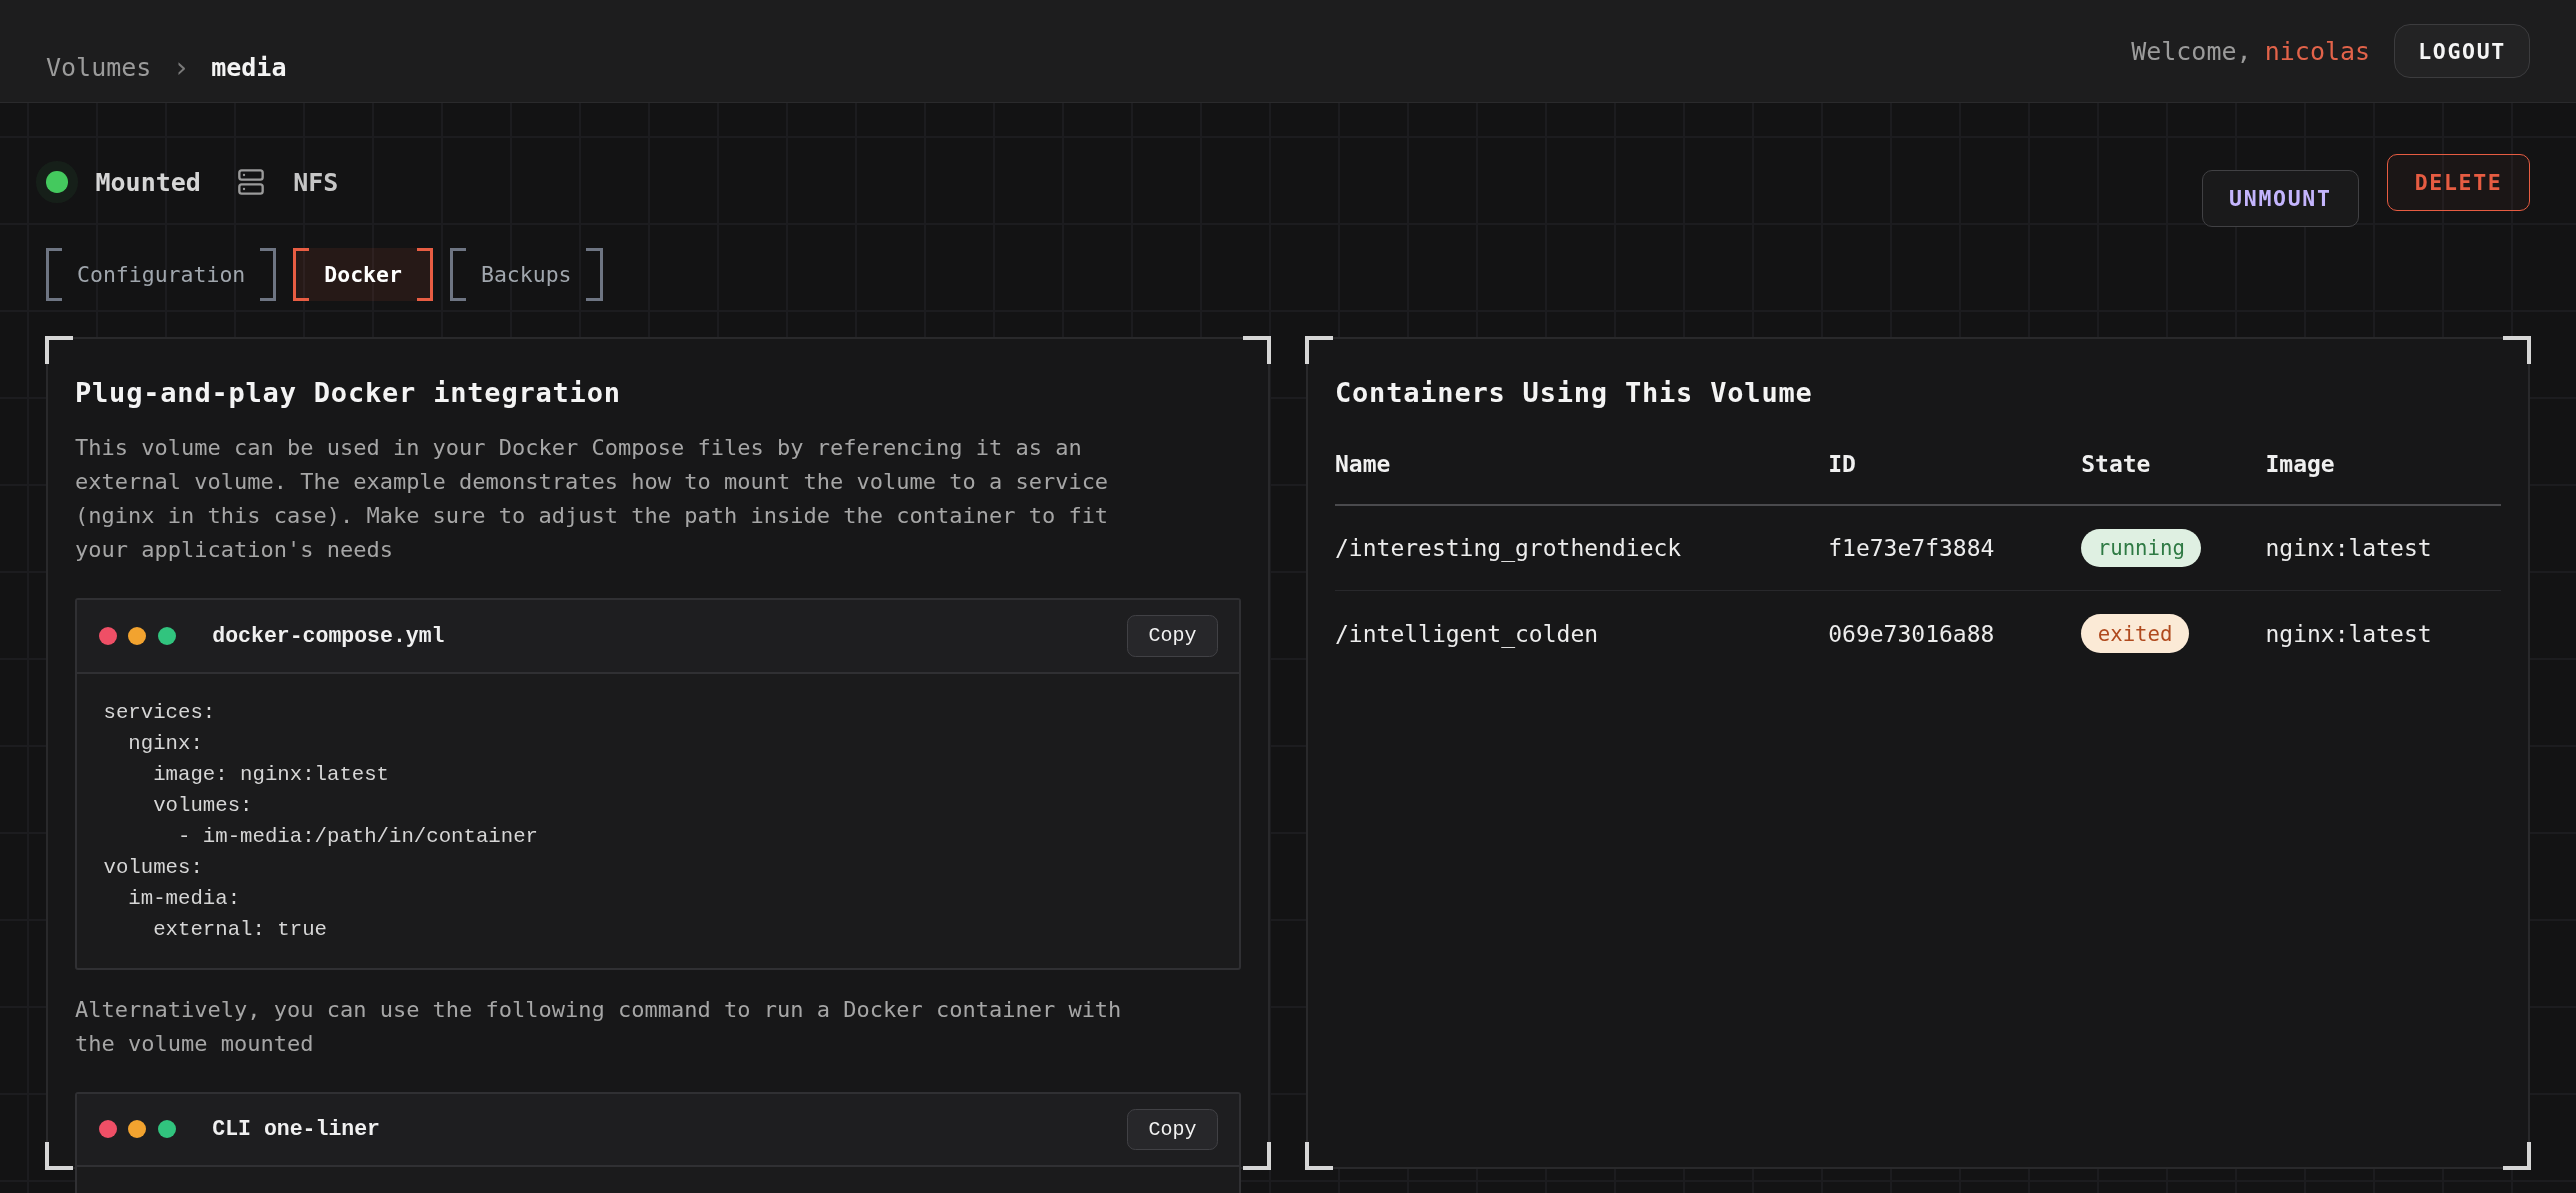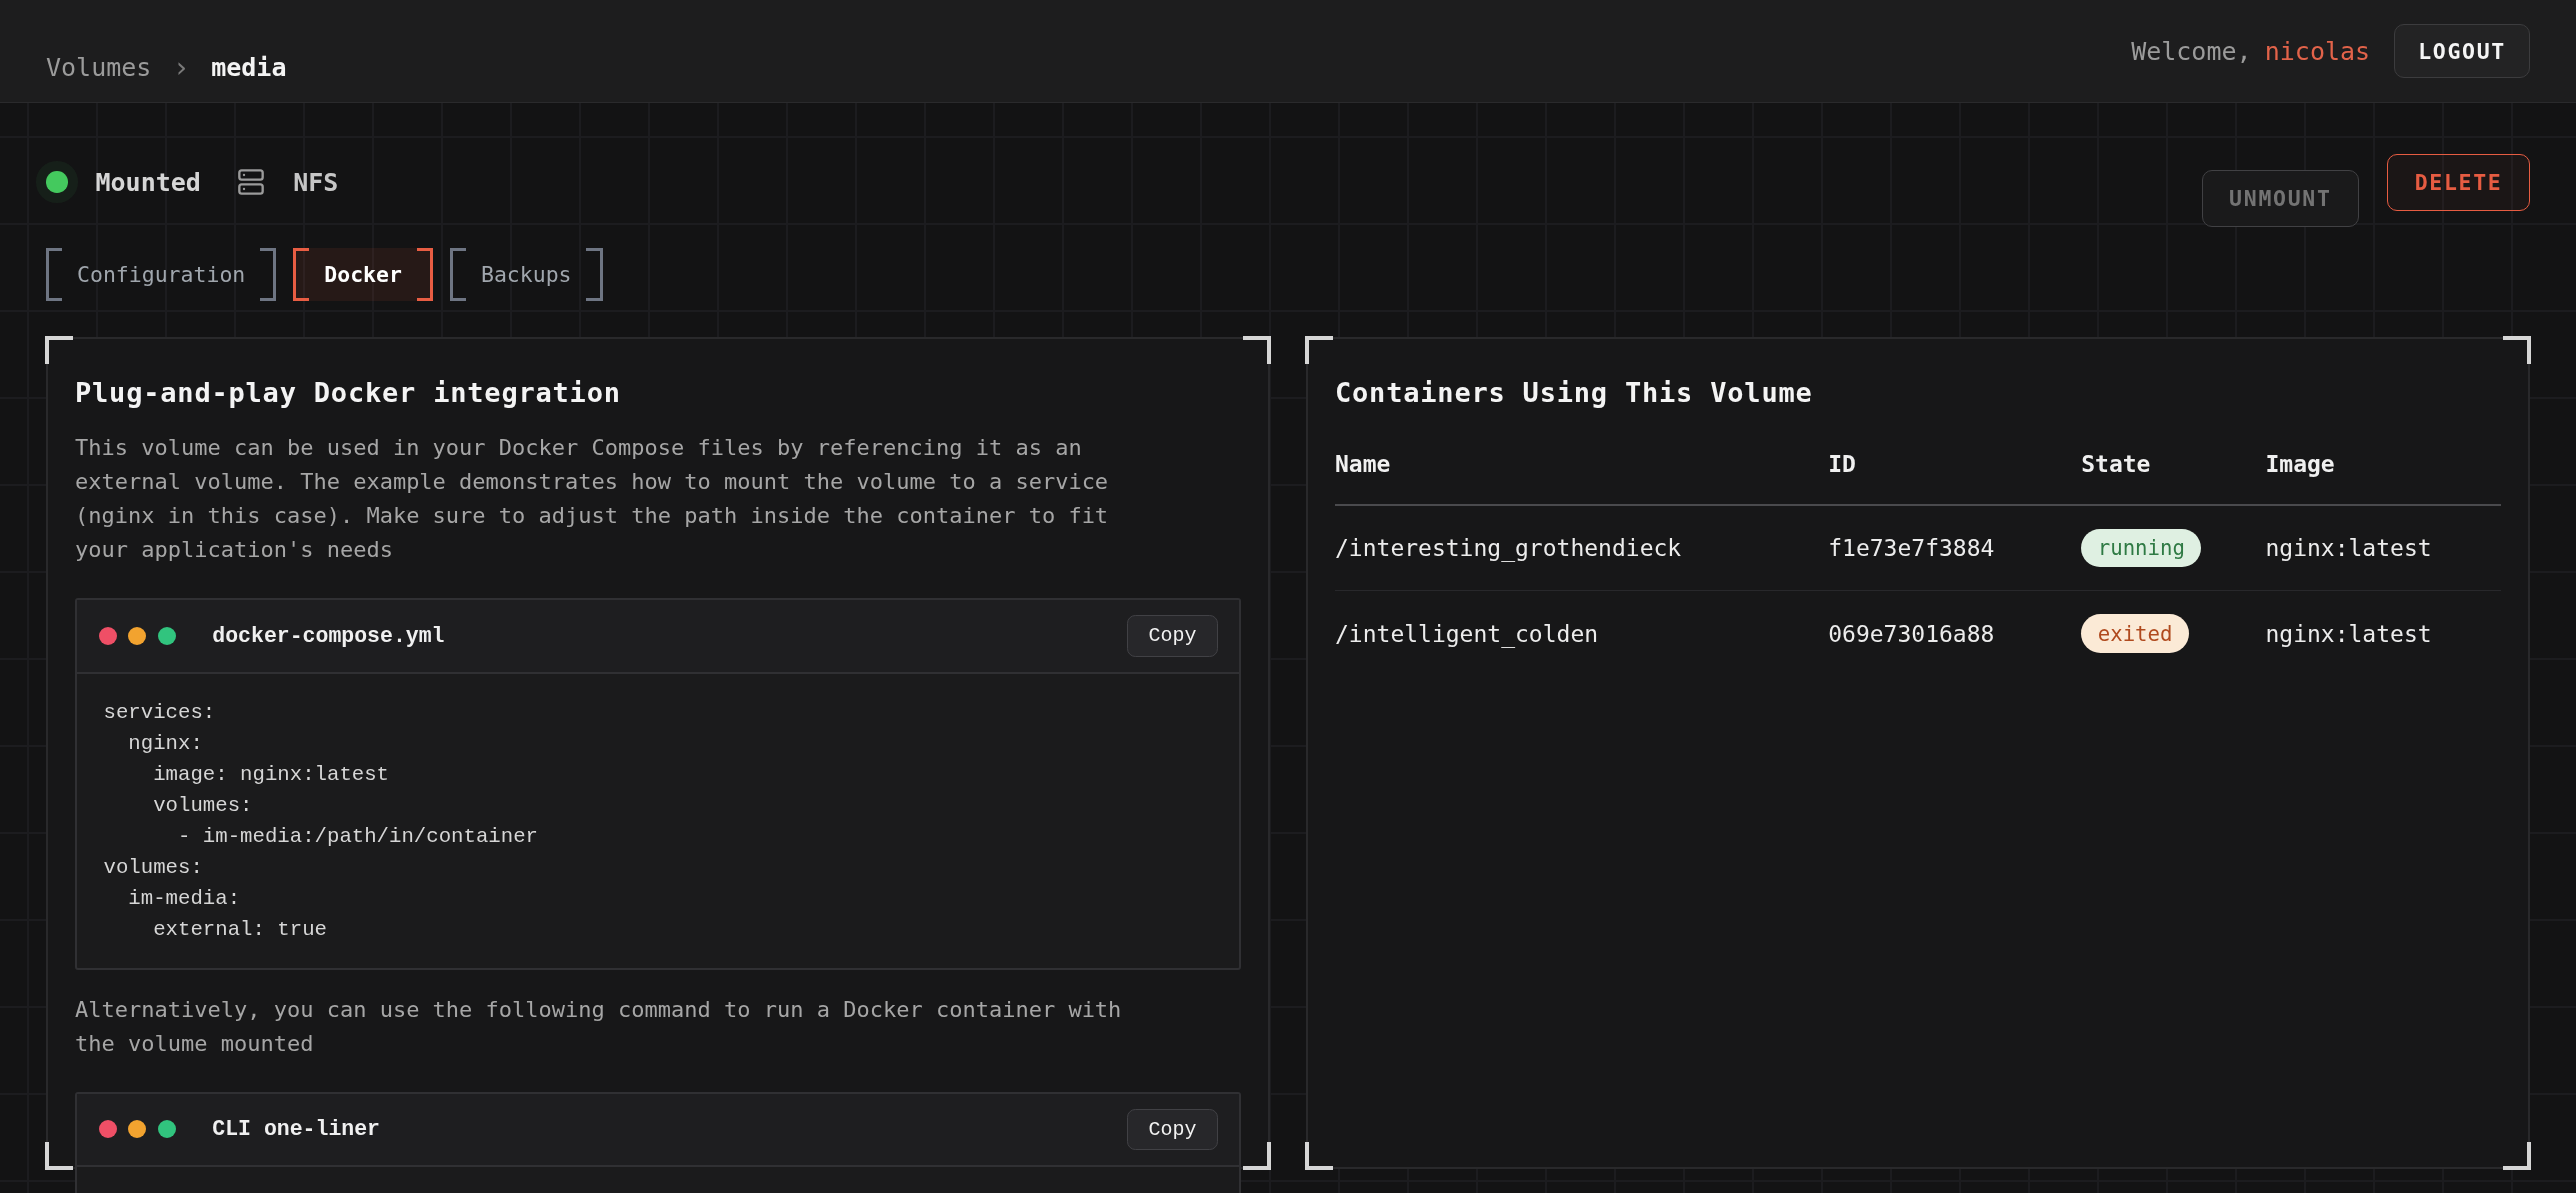--- a/index.html
+++ b/index.html
@@ -19,21 +19,21 @@
   .breadcrumb { display:flex; align-items:center; gap:21.5px; font-size:25px;margin-top:32px; }
   .crumb-root { color:#9b9b9b; cursor:pointer; }
   .crumb-sep  { color:#7a7a7a; font-size:28px; }
   .crumb-cur  { color:#f4f4f4; font-weight:bold; }
   .user-area { display:flex; align-items:center; gap:24px; }
   .welcome { font-size:25px; color:#9b9b9b; display:flex; gap:13.2px; }
   .welcome .uname { color:#e2634a; }
   .logout-btn {
     font-family:inherit; font-size:21.5px; font-weight:bold; letter-spacing:1.7px;
     color:#f5f5f5; background:#232324; border:1.7px solid #3c3c3e;
-    border-radius:10px; padding:13.2px 23px; cursor:pointer;
+    border-radius:16px; padding:13.2px 23px; cursor:pointer;
   }
 
   
   .main {
     height:1091px; padding:51px 46px 0;
     background-image:
       linear-gradient(to right,#1c1c1f 1.7px,transparent 1.7px),
       linear-gradient(to bottom,#1c1c1f 1.7px,transparent 1.7px);
     background-size:69px 87px;
     background-position:27px 33px;
@@ -47,21 +47,21 @@
     box-shadow:0 0 0 10px rgba(68,201,94,0.07);
   }
   .mount-label { font-size:25px; font-weight:bold; color:#d6d6d6; }
   .fs-icon { width:28px; height:28px; color:#9b9b9b; margin-left:8.3px; }
   .fs-label { font-size:25px; font-weight:bold; color:#c6c6c6; }
   .actions { display:flex; align-items:center; gap:28px; }
   .btn {
     font-family:inherit; font-size:21.5px; font-weight:bold; letter-spacing:1.7px;
     border-radius:10px; padding:15px 26.5px; cursor:pointer; background:transparent;
   }
-  .btn-unmount { color:#737373; border:1.7px solid #414144; background:#1a1a1b;margin-top:32px; }
+  .btn-unmount { color:#c4b5fd; border:1.7px solid #414144; background:#1a1a1b;margin-top:32px; }
   .btn-delete  { color:#e65c42; border:1.7px solid #e65c42; background:rgba(230,92,66,0.04); }
 
   
   .tabs { display:flex; align-items:center; gap:17px; margin-top:38px; height:53px; }
   .tab {
     position:relative; height:53px; display:flex; align-items:center;
     padding:0 31px; font-family:inherit; font-size:21.5px; color:#a0a6ad;
     background:transparent; border:none; cursor:pointer;
   }
   .tab::before,.tab::after {

